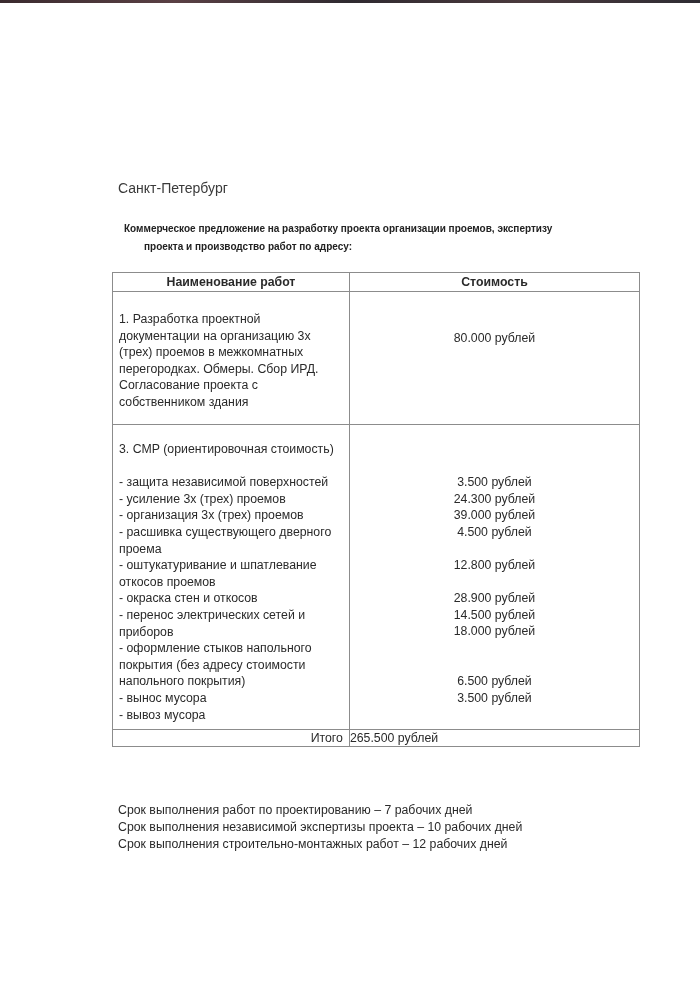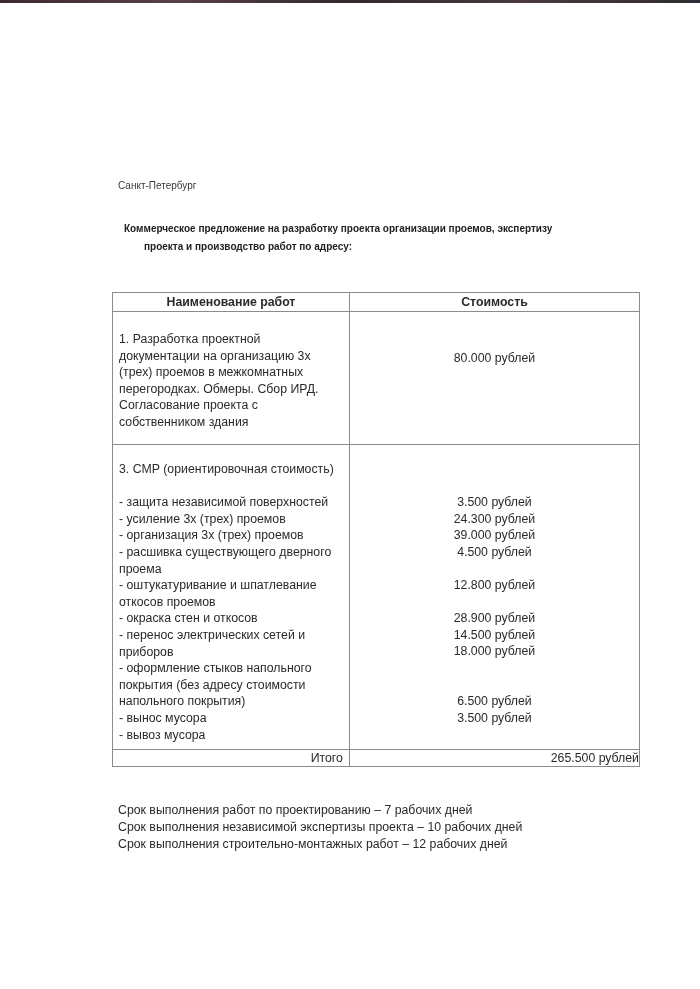--- a/index.html
+++ b/index.html
@@ -5,29 +5,29 @@
   html, body { margin: 0; padding: 0; }
   body {
     width: 700px; height: 989px; background: #ffffff; position: relative; overflow: hidden;
     font-family: "Liberation Sans", "DejaVu Sans", sans-serif; color: #2a2a2a;
   }
   .scan-edge {
     position: absolute; left: 0; top: 0; width: 700px; height: 3px;
     background: linear-gradient(90deg, #3a2a2e, #5a4044, #2f2a30, #4b3a3d, #2e2c33);
   }
   .city {
-    position: absolute; left: 118px; top: 180px; font-size: 10px; color: #3a3a3a;
+    position: absolute; left: 118px; top: 180px; font-size: 14px; color: #3a3a3a;
   }
   .title {
     position: absolute; left: 124px; top: 220px; width: 530px;
     font-size: 10px; font-weight: bold; line-height: 18px; color: #222;
   }
   .title .l2 { display: block; padding-left: 20px; }
   table.works {
-    position: absolute; left: 112px; top: 292px; width: 528px;
+    position: absolute; left: 112px; top: 272px; width: 528px;
     border-collapse: collapse; font-size: 12.3px; color: #2a2a2a;
   }
   table.works td, table.works th {
     border: 1px solid #8c8c8c; vertical-align: top; padding: 0;
   }
   table.works th { font-weight: bold; height: 18px; font-size: 12.3px; text-align: center; vertical-align: middle; }
   .c1 { width: 237px; }
   .c2 { width: 291px; }
   .cell-inner { padding: 6px 6px 6px 6px; line-height: 16.6px; }
   .row1 td { height: 132px; }
@@ -36,21 +36,21 @@
   .row2 td { height: 50px; }
   .row2 .name, .row2 .price { padding-top: 17px; }
   .row2 .price { text-align: center; }
   .row3 td { height: 296px; }
   .row3 .name { padding-top: 16px; }
   .row3 .price { padding-top: 49px; text-align: center; }
   .gap { height: 16.6px; }
   .sub-line { display: block; }
   .total td { height: 16px; line-height: 16px; }
   .total .lbl { text-align: right; padding-right: 6px; }
-  .total .val { text-align: right; }
+  .total .val { text-align: left; }
   .terms {
     position: absolute; left: 118px; top: 802px; font-size: 12.3px; line-height: 17px; color: #2a2a2a;
   }
 </style>
 </head>
 <body>
 
 <div class="scan-edge"></div>
 
 <div class="city">Санкт-Петербург</div>

